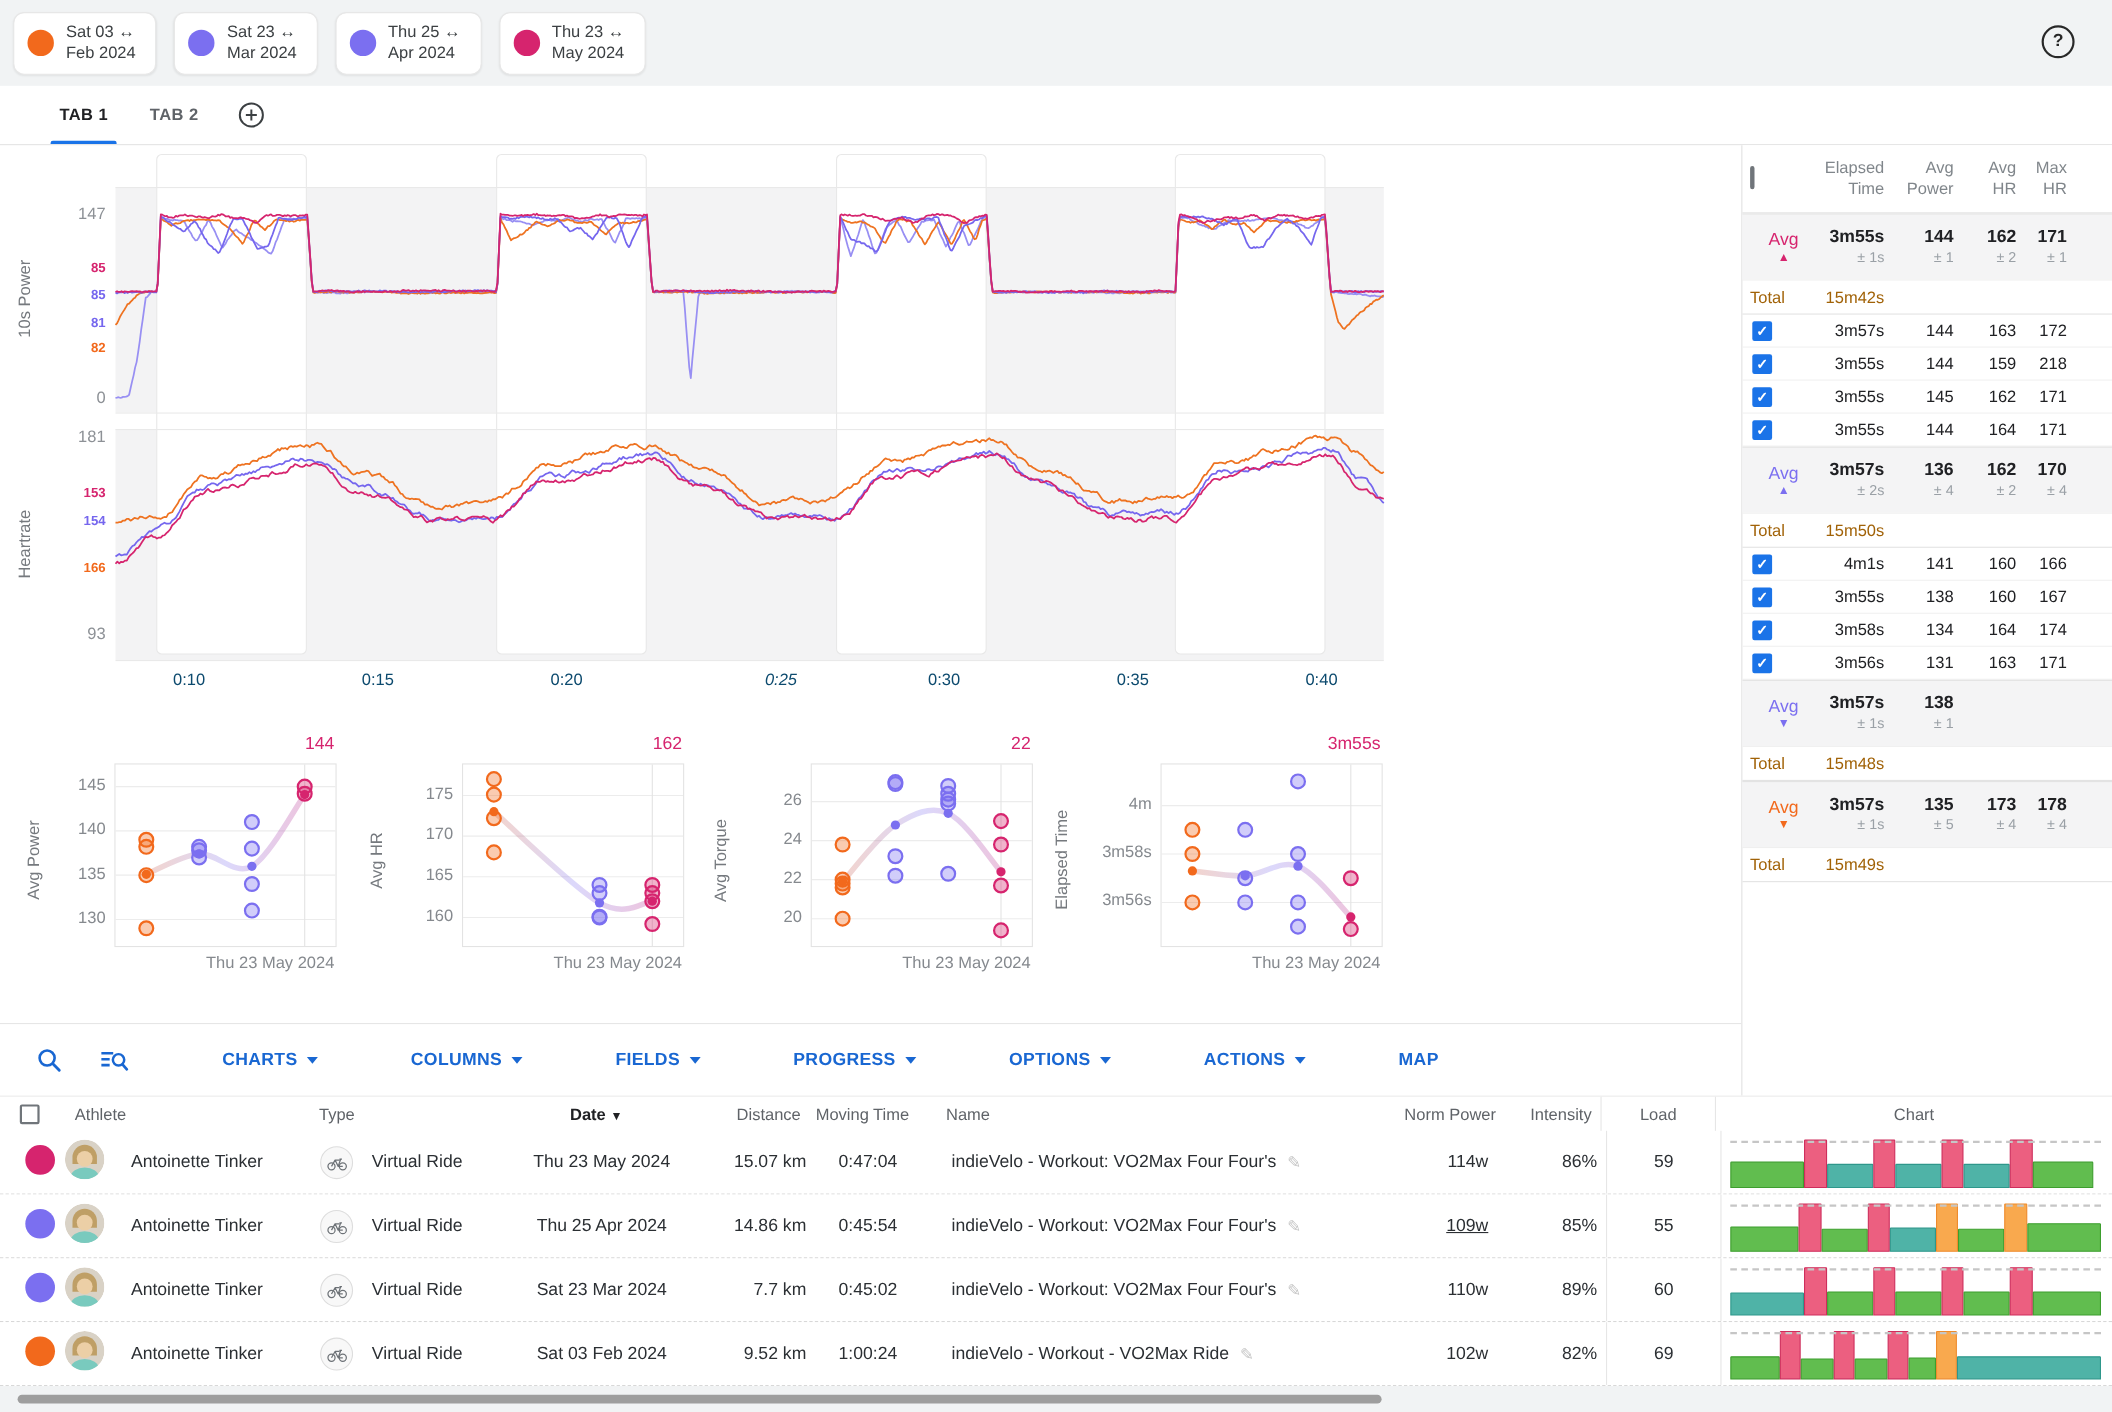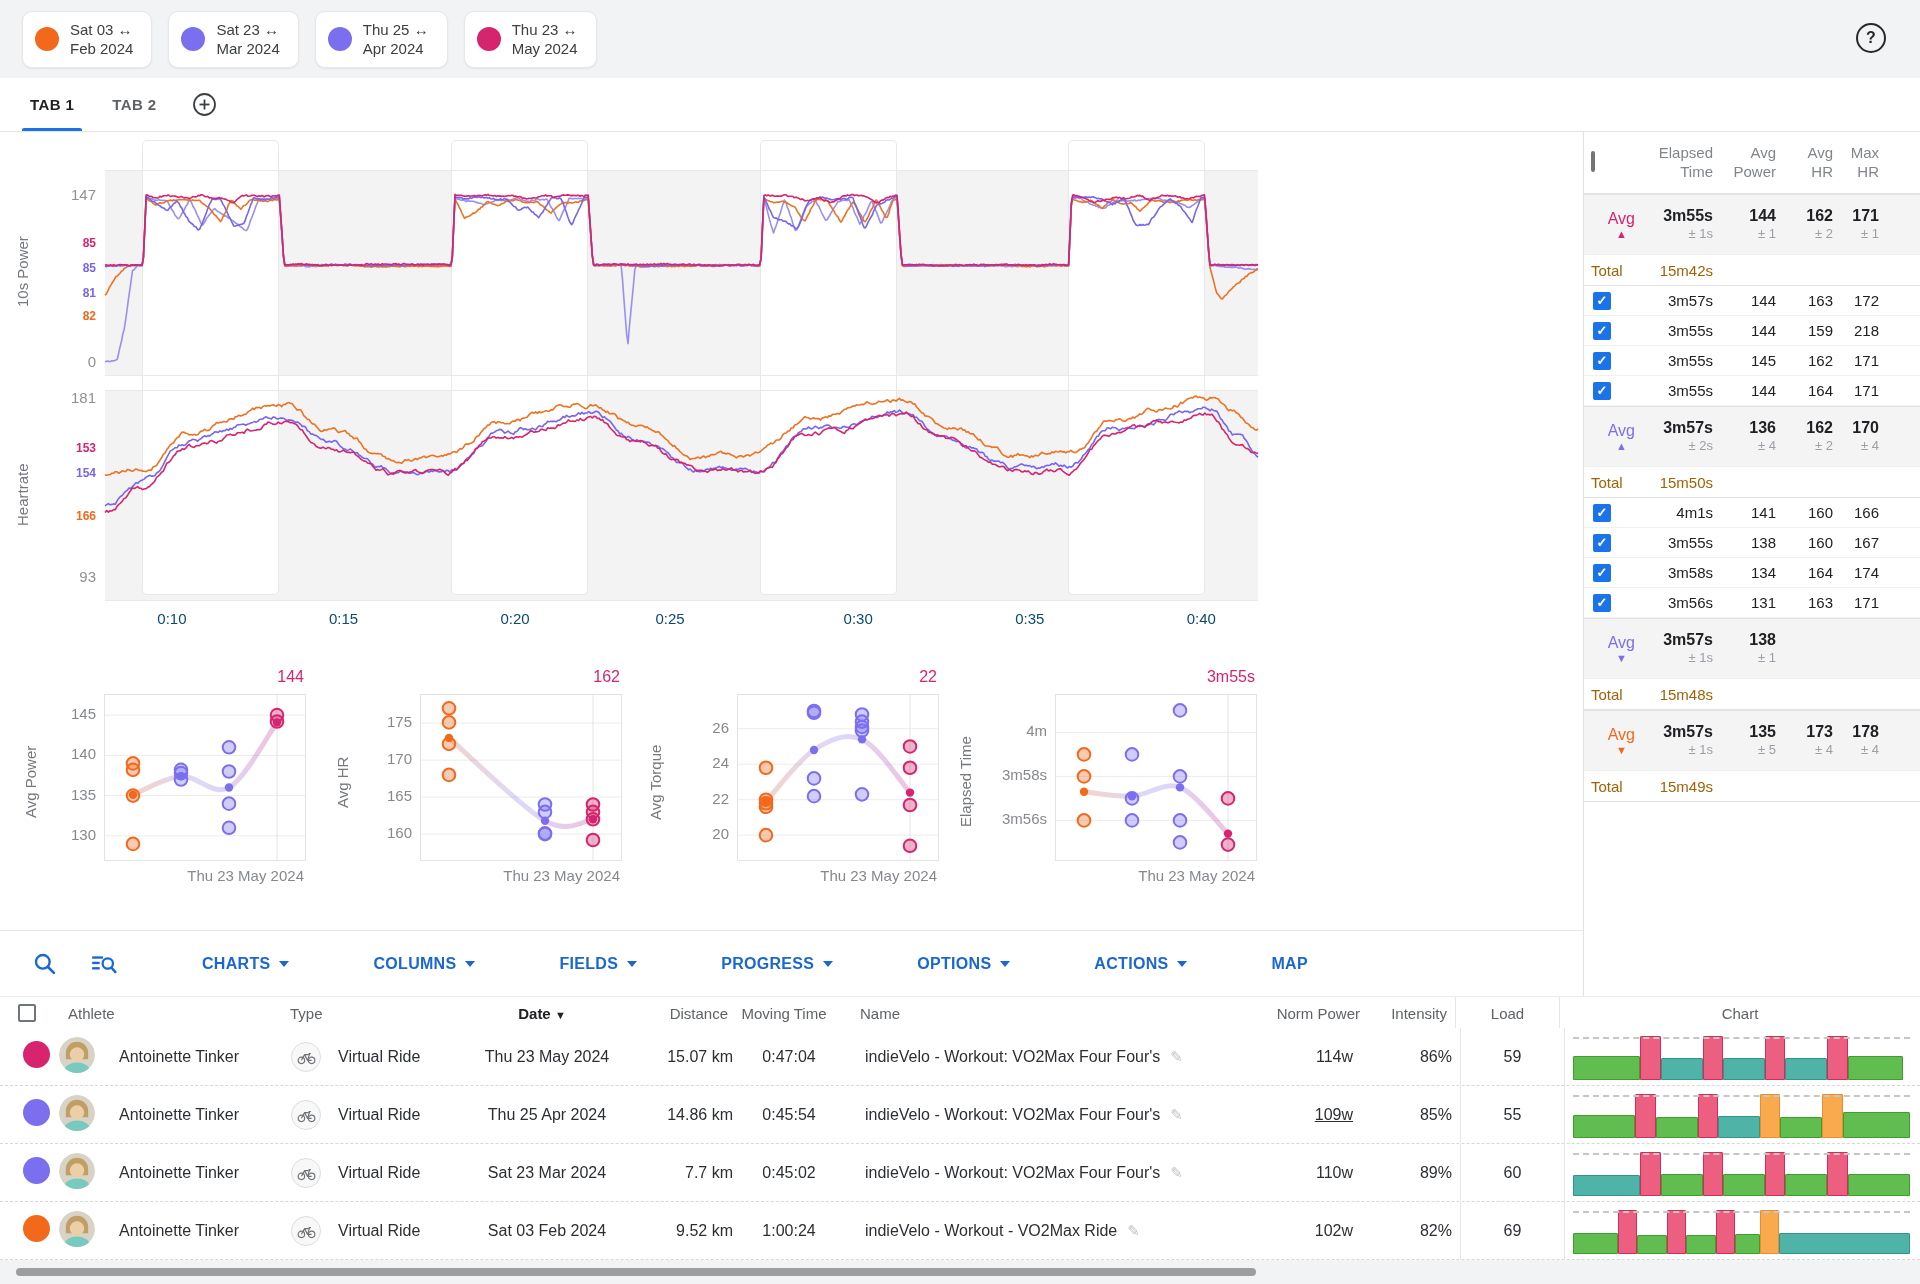--- a/index.html
+++ b/index.html
@@ -1,31 +1,31 @@
 <!DOCTYPE html>
 <html><head>
 <meta charset="utf-8">
 <style>
   html,body{margin:0;padding:0;}
   body{width:1920px;height:1284px;position:relative;overflow:hidden;background:#f1f3f4;
        font-family:"Liberation Sans",sans-serif;color:#202124;-webkit-font-smoothing:antialiased;}
   
   #topbar{position:absolute;left:0;top:0;width:1920px;height:78px;display:flex;align-items:center;
-          padding-left:22px;box-sizing:border-box;gap:16px;}
+          padding-left:12px;box-sizing:border-box;gap:16px;}
   .chip{display:flex;align-items:center;gap:11px;background:#fff;border:1px solid #e7e7e7;border-radius:10px;
         padding:8px 18px 8px 12px;box-shadow:0 1px 2px rgba(0,0,0,.07);cursor:pointer;}
   .chip-dot{width:24px;height:24px;border-radius:50%;flex:0 0 auto;}
   .chip-text{font-size:15px;line-height:1.3;color:#3c4043;}
   #help-btn{position:absolute;right:34px;top:23px;width:30px;height:30px;border:2.6px solid #282828;border-radius:50%;
             display:flex;align-items:center;justify-content:center;font-size:16px;font-weight:bold;color:#282828;
             box-sizing:border-box;cursor:pointer;background:#f1f3f4;}
   
   #content{position:absolute;left:0;top:78px;width:1920px;height:1182px;background:#fff;}
   #tabbar{position:absolute;left:0;top:0;width:100%;height:54px;border-bottom:1px solid #e4e4e4;
-          display:flex;align-items:stretch;padding-left:28px;box-sizing:border-box;gap:34px;}
+          display:flex;align-items:stretch;padding-left:52px;box-sizing:border-box;gap:34px;}
   .tab{display:flex;align-items:center;font-size:15px;font-weight:bold;letter-spacing:.4px;color:#5f6368;
        cursor:pointer;position:relative;padding:0 2px;}
   .tab.active{color:#202124;}
   .tab.active::after{content:"";position:absolute;left:-6px;right:-6px;bottom:0;height:3px;background:#1a73e8;border-radius:2px 2px 0 0;}
   #add-tab{display:flex;align-items:center;cursor:pointer;}
   
   #chart-region{position:absolute;left:0;top:54px;width:1583px;height:528px;}
   .plotbg{position:absolute;left:105px;width:1153px;background:#f3f3f4;}
   .ibox{position:absolute;background:#fff;border:1px solid #e8e8e8;border-radius:5px;box-sizing:border-box;}
   .hairline{position:absolute;left:105px;width:1153px;height:1px;background:#e9e9e9;}
@@ -173,21 +173,21 @@
       <div class="ytick" style="top: 257px;">181</div>
       <div class="ytick" style="top: 436px;">93</div>
       <div class="ycur" style="top: 309px; color: rgb(214, 36, 110);">153</div>
       <div class="ycur" style="top: 334px; color: rgb(117, 102, 238);">154</div>
       <div class="ycur" style="top: 377px; color: rgb(242, 105, 28);">166</div>
       <div class="axis-title" style="top: 55px;">10s Power</div>
       <div class="axis-title" style="top: 278px;">Heartrate</div>
       <div class="xtick" style="left: 131.915px;">0:10</div>
       <div class="xtick" style="left: 303.493px;">0:15</div>
       <div class="xtick" style="left: 475.07px;">0:20</div>
-      <div class="xtick" style="left: 630px;">0:25</div>
+      <div class="xtick" style="left: 670px; font-style: italic;">0:25</div>
       <div class="xtick" style="left: 818.225px;">0:30</div>
       <div class="xtick" style="left: 989.802px;">0:35</div>
       <div class="xtick" style="left: 1161.38px;">0:40</div>
     </div>
 
   <div id="right-panel">
       <div class="pgrid" id="p-header">
         <div><span class="cb off"></span></div>
         <div class="pr">
           <div>Elapsed</div>

